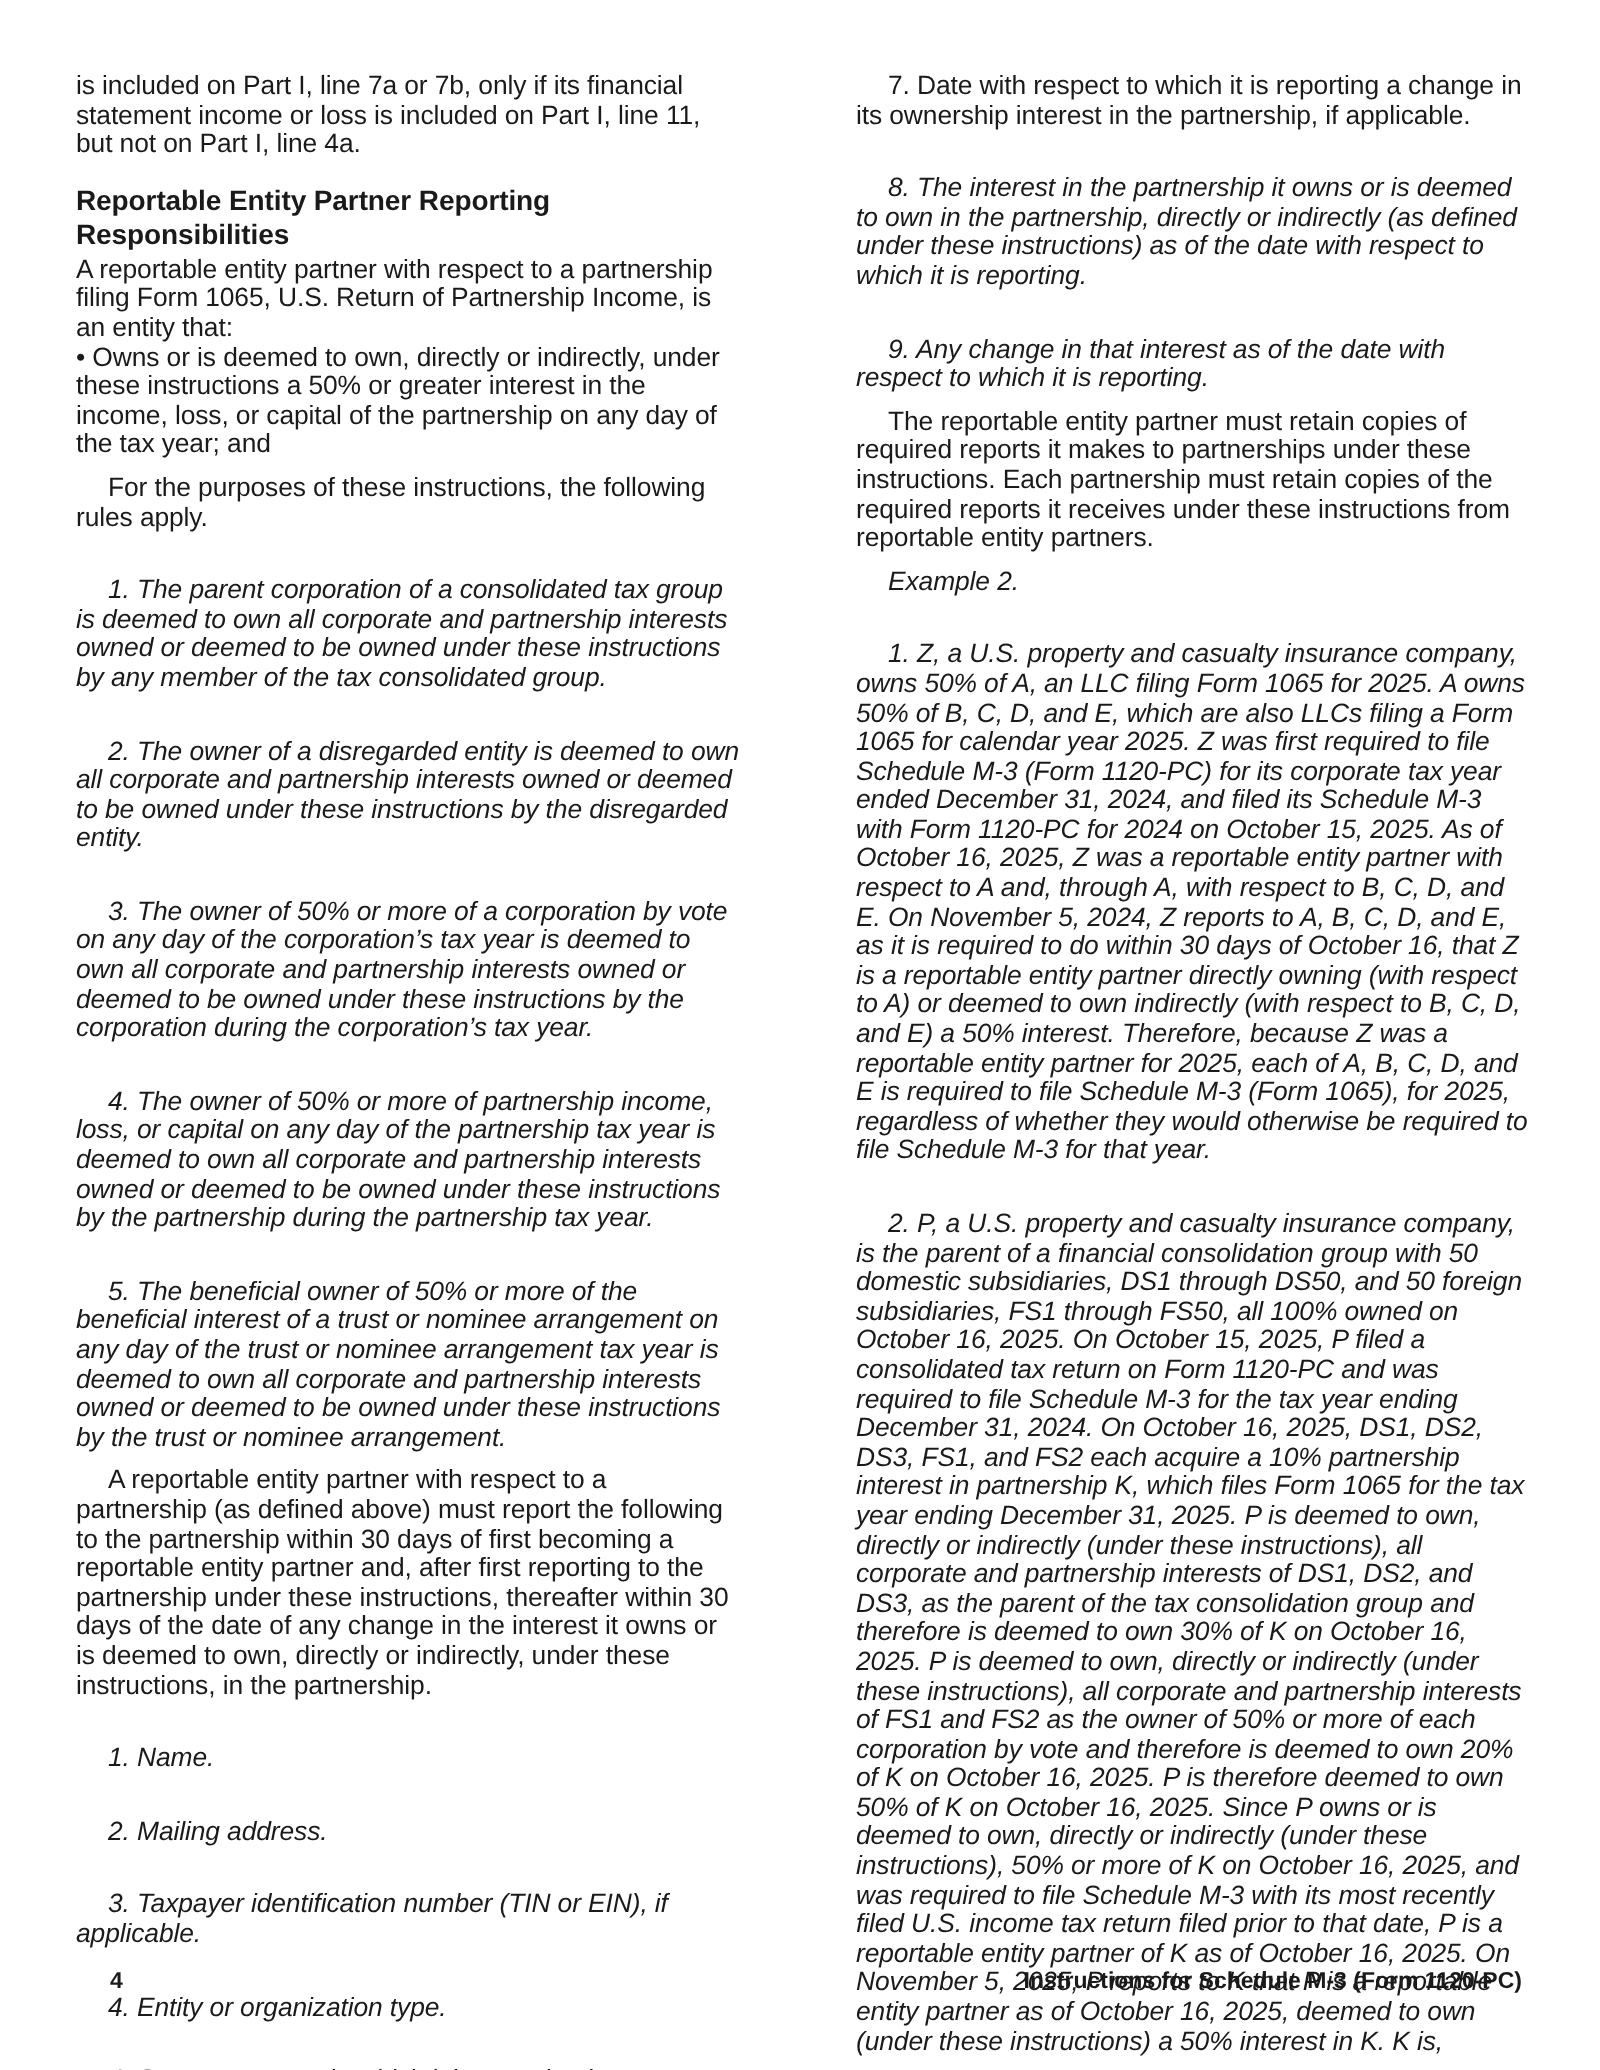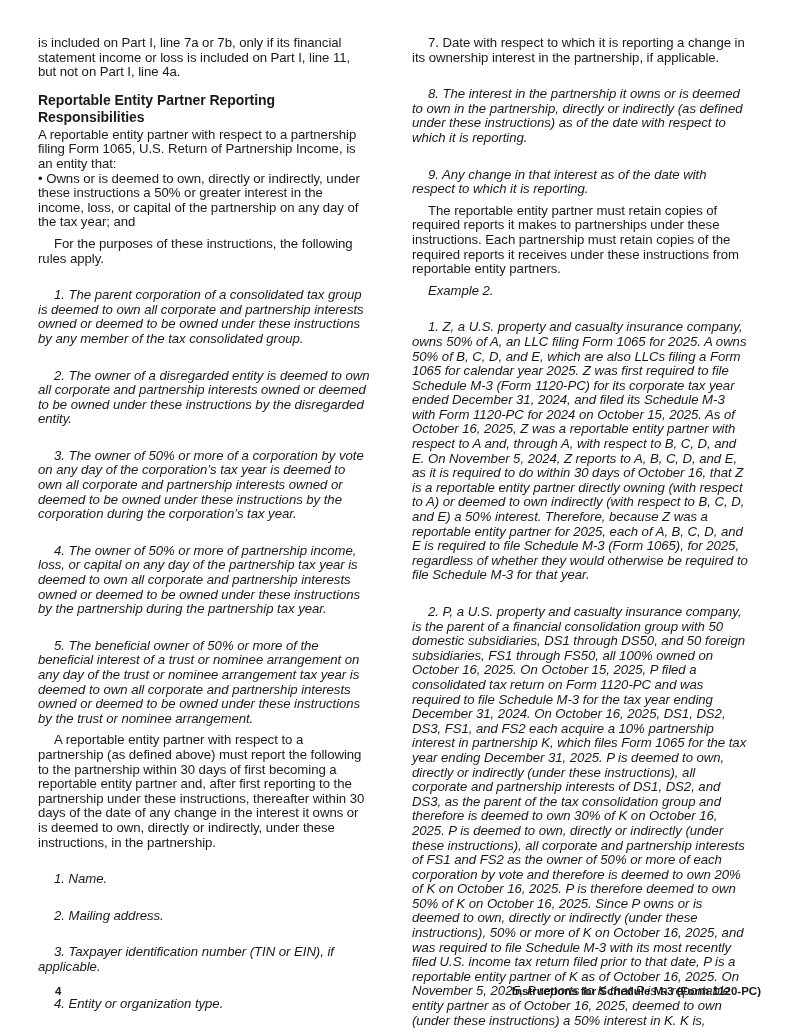--- a/index.html
+++ b/index.html
@@ -1,20 +1,20 @@
 <!DOCTYPE html>
 <html><head>
 <meta charset="utf-8">
 <style>
   html, body { margin: 0; padding: 0; background: #ffffff; }
   body { width: 800px; height: 1035px; position: relative; overflow: hidden;
          font-family: "Liberation Sans", sans-serif; color: #1a1a1a; }
   .col { position: absolute; top: 36px; font-size: 13.2px; line-height: 14.6px; letter-spacing: -0.05px; }
   .col.left { left: 38px; width: 333px; }
-  .col.right { left: 412px; width: 336px; }
+  .col.right { left: 428px; width: 336px; }
   p { margin: 0; }
   .gap { margin-top: 7px; }
   .gap-s { margin-top: 22px; font-style: italic; }
   .indent { text-indent: 16px; }
   .num-list p { text-indent: 16px; }
   .heading { font-weight: bold; font-size: 14px; line-height: 17px; margin-top: 12px; margin-bottom: 2px; }
   .bullet { }
   .example { font-weight: normal; font-style: italic; text-indent: 16px; }
   .footer { position: absolute; top: 985px; font-weight: bold; font-size: 11.5px; }
   .footer.page { left: 55px; }

